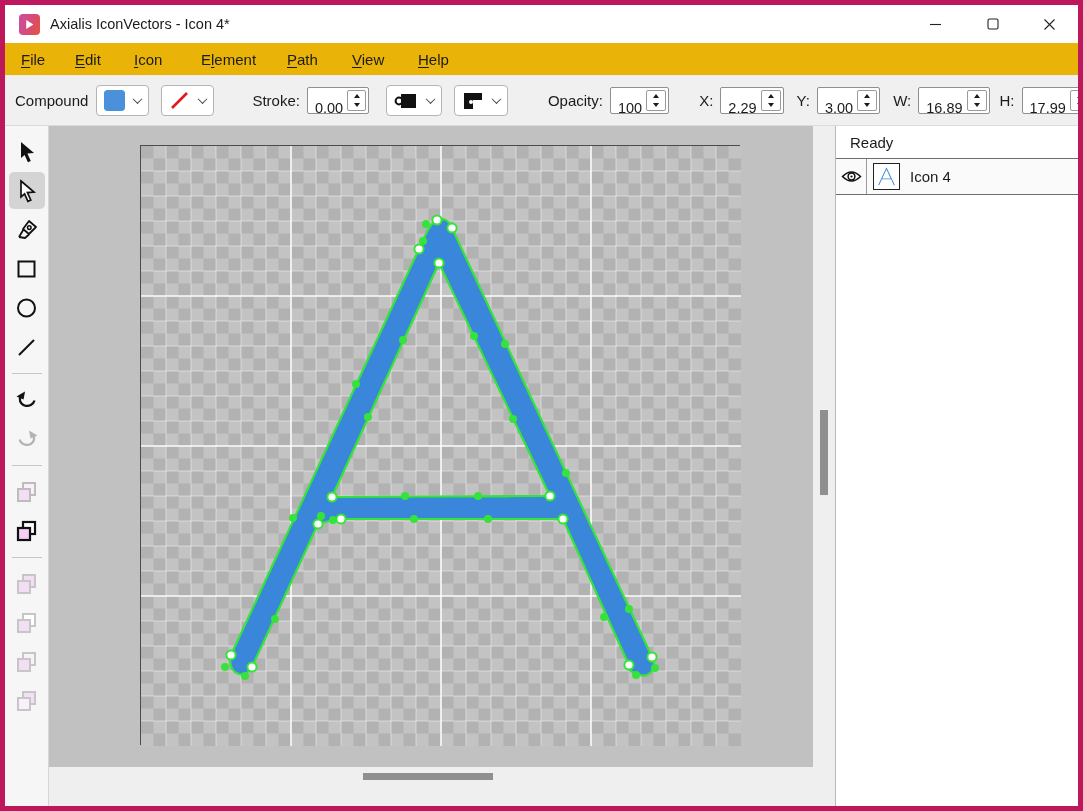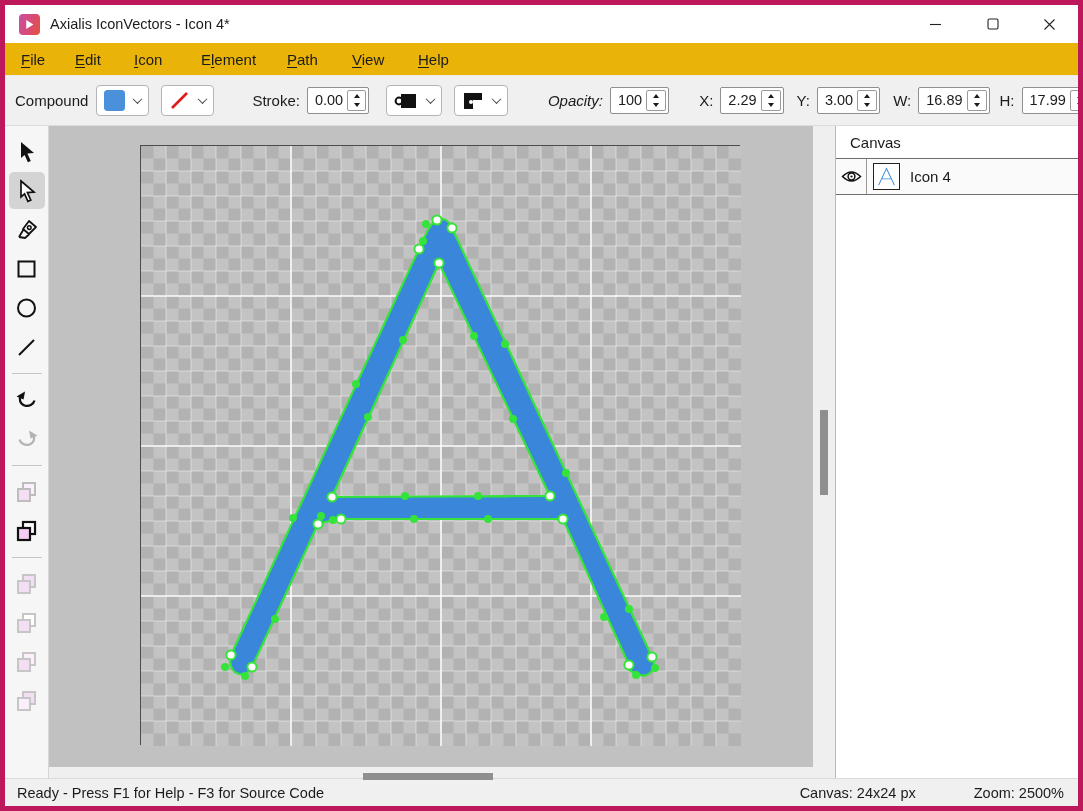--- a/index.html
+++ b/index.html
@@ -21,21 +21,21 @@
   .menu-item u { text-underline-offset:2px; }
   .m-file{width:54px;} .m-edit{width:59px;} .m-icon{width:67px;} .m-element{width:86px;} .m-path{width:65px;} .m-view{width:66px;} .m-help{width:50px;}
 
   
   .toolbar { height:50px; background:#f0f0f0; display:flex; align-items:center; font-size:15px; border-bottom:1px solid #dcdcdc; flex:0 0 auto; }
   .tb-label { white-space:nowrap; }
   .dd { background:#fff; border:1px solid #b4b4b4; border-radius:4px; height:31px; display:flex; align-items:center; padding:0 7px; }
   .swatch { width:21px; height:21px; border-radius:3px; }
   .chev { width:7px; height:7px; border:solid #4a4a4a; border-width:0 1.6px 1.6px 0; transform:rotate(45deg) translate(-1px,-1px); margin-left:9px; }
   .spin { background:#fff; border:1px solid #8f8f8f; border-radius:2px; height:27px; display:flex; align-items:stretch; }
-  .spin .val { padding:4px 4px 0 7px; font-size:14.5px; }
+  .spin .val { padding:12px 4px 0 7px; font-size:14.5px; }
   .spin .btns { width:20px; border:1px solid #9a9a9a; border-radius:2px; margin:2px 2px 2px 0; display:flex; flex-direction:column; }
   .spin .btns div { flex:1; display:flex; align-items:center; justify-content:center; }
   .tri-up { width:0; height:0; border-left:3.5px solid transparent; border-right:3.5px solid transparent; border-bottom:4.5px solid #1b1b1b; }
   .tri-dn { width:0; height:0; border-left:3.5px solid transparent; border-right:3.5px solid transparent; border-top:4.5px solid #1b1b1b; }
 
   
   .main { flex:1 1 auto; display:flex; min-height:0; }
   .toolcol { width:44px; background:#f6f6f6; border-right:1px solid #d6d6d6; display:flex; flex-direction:column; align-items:center; padding-top:7px; flex:0 0 auto; }
   .tool { width:36px; height:37px; display:flex; align-items:center; justify-content:center; border-radius:5px; margin-bottom:2px; }
   .tool.active { background:#d4d4d4; }
@@ -149,21 +149,21 @@
       <span class="chev"></span>
     </div>
     <div class="dd" style="margin-left:12px;">
       <svg width="22" height="18" viewBox="0 0 22 18">
         <path d="M2 1 H20 V8 H11 V17 H2 Z" fill="#111"></path>
         <circle cx="9" cy="10" r="2" fill="#fff"></circle>
       </svg>
       <span class="chev"></span>
     </div>
 
-    <span class="tb-label" style="margin-left:40px;font-style:italic;">Opacity:</span>
+    <span class="tb-label" style="margin-left:40px;">Opacity:</span>
     <div class="spin" style="margin-left:7px;width:60px;text-align:center;">
       <span class="val" style="flex:1">100</span>
       <span class="btns">
           <div>
             <span class="tri-up"></span>
           </div>
           <div>
             <span class="tri-dn"></span>
           </div>
         </span>
@@ -417,21 +417,21 @@
       <div class="hscroll-strip">
         <div class="hscroll-thumb"></div>
       </div>
     </div>
 
     <div class="vscroll-strip">
       <div class="vscroll-thumb"></div>
     </div>
 
     <div class="layers">
-      <div class="layers-header">Canvas</div>
+      <div class="layers-header">Ready</div>
       <div class="layers-list">
         <div class="layer-row">
           <span class="eye-wrap">
             <svg width="21" height="15" viewBox="0 0 21 15">
               <path d="M1.5,7.5 Q10.5,-1.5 19.5,7.5 Q10.5,16.5 1.5,7.5 Z" fill="none" stroke="#111" stroke-width="1.5"></path>
               <circle cx="10.5" cy="7.5" r="3.4" fill="none" stroke="#111" stroke-width="1.5"></circle>
               <circle cx="10.5" cy="7.5" r="1.1" fill="#111"></circle>
             </svg>
           </span>
           <span class="row-sep"></span>
@@ -439,19 +439,14 @@
             <svg viewBox="0 0 600 600">
                 <path fill-rule="evenodd" d="M 278,103 C 284,90 289,77 296,74 C 303,71 308,75 311,82 L 511,511 C 517,524 507,533 496,528 C 490,525 485,524 488,519 L 422,373 L 200,373 L 192,374 L 177,378 L 111,521 C 104,533 90,530 89,514 C 88,510 89,510 90,509 Z M 298,117 L 191,351 L 409,350 Z" fill="#3a86da"></path>
               </svg>
           </span>
           <span class="layer-label">Icon 4</span>
         </div>
       </div>
     </div>
   </div>
 
-  <div class="statusbar">
-    <span class="status-left">Ready - Press F1 for Help - F3 for Source Code</span>
-    <span class="status-canvas">Canvas: 24x24 px</span>
-    <span class="status-zoom">Zoom: 2500%</span>
-  </div>
 
 </div>
 
 </body></html>

